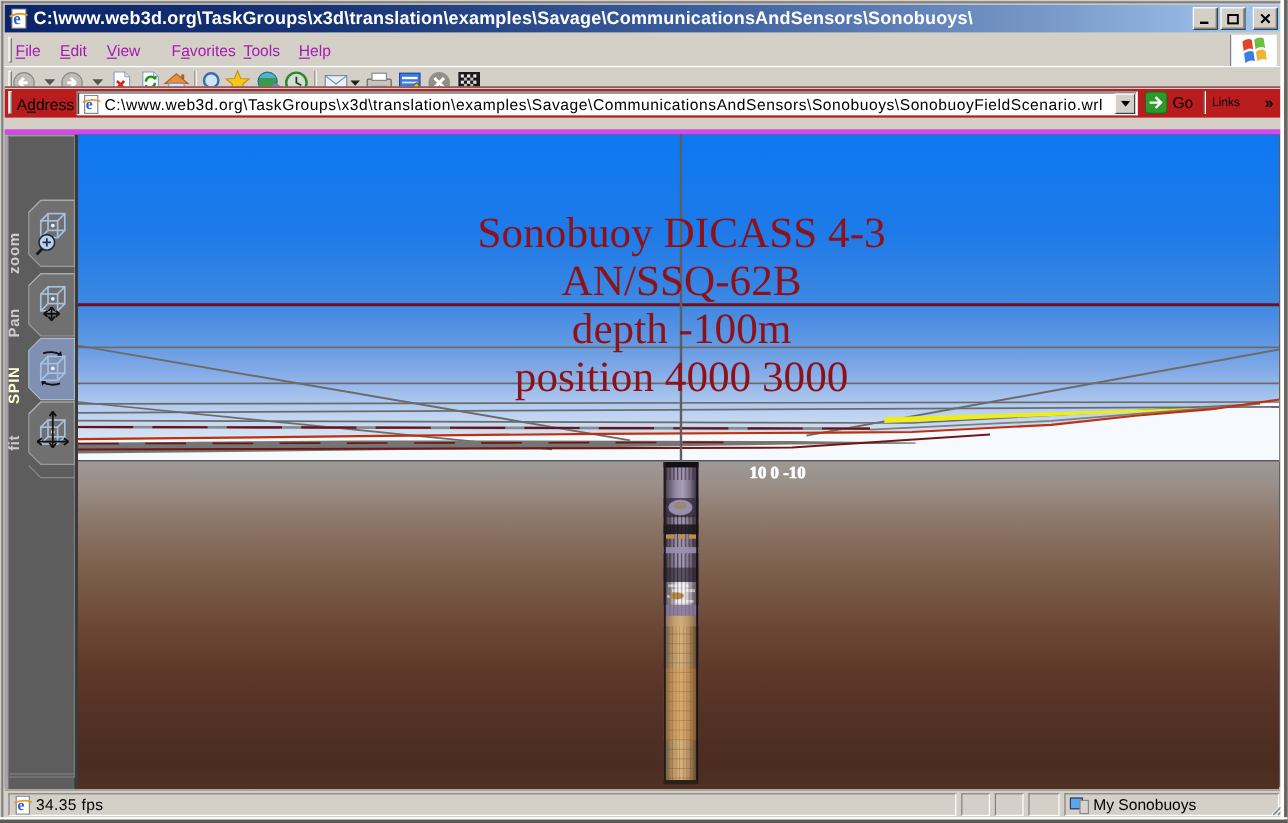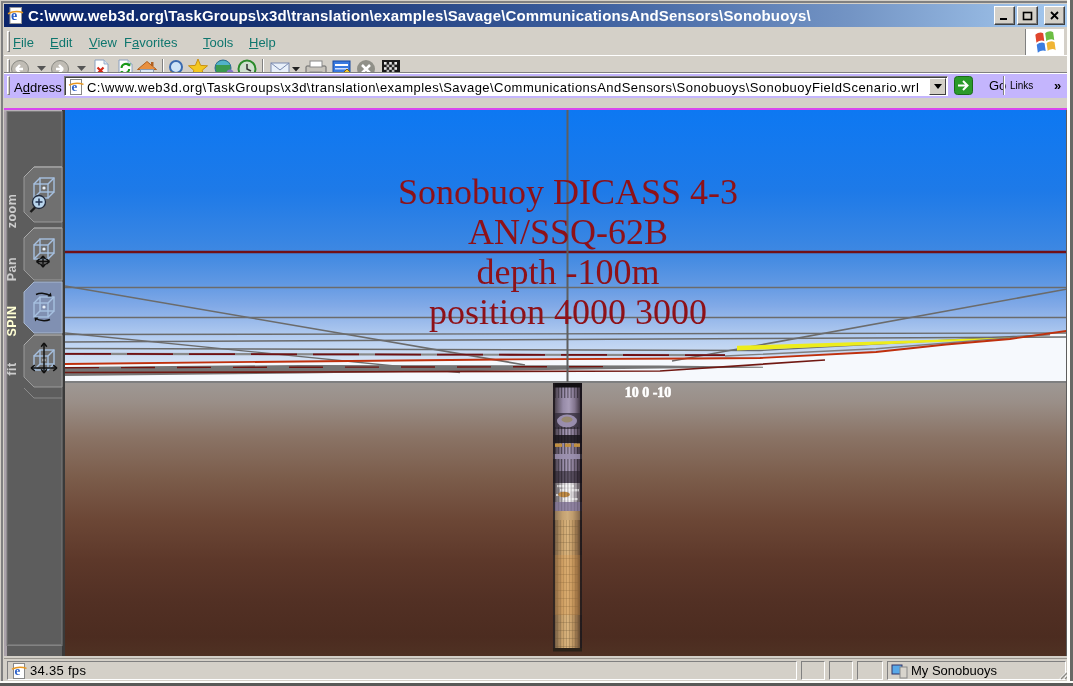--- a/index.html
+++ b/index.html
@@ -13,37 +13,37 @@
     background:linear-gradient(to right,#0a246a 0%,#173373 25%,#3d5f9e 55%,#7495c5 80%,#a6caf0 100%);
     display:flex; align-items:center; }
   #titletext { color:#fff; font-weight:bold; font-size:15px; margin-left:4px; white-space:nowrap; letter-spacing:0.15px; }
   .winbtn { width:21px; height:19px; background:#d4d0c8;
     border-top:1px solid #fff; border-left:1px solid #fff;
     border-right:1px solid #404040; border-bottom:1px solid #404040;
     box-shadow: inset -1px -1px 0 #808080, inset 1px 1px 0 #d4d0c8;
     display:flex; align-items:center; justify-content:center; }
   
   #menubar { left:4px; top:28px; width:1063px; height:27px; background:#d4d0c8; }
-  .menuitem { position:absolute; top:7px; font-size:13px; color:#0f766e; }
+  .menuitem { position:absolute; top:7px; font-size:13px; color:#a21caf; }
   .grip { position:absolute; left:3px; width:3px; border-top:1px solid #fff; border-left:1px solid #fff; border-right:1px solid #808080; border-bottom:1px solid #808080; background:#d4d0c8; }
   #flagbox { position:absolute; right:3px; top:1px; width:39px; height:26px; background:#fff; border-left:1px solid #808080; }
   
   #toolbar { left:4px; top:55px; width:1063px; height:27px; background:#d4d0c8; border-top:1px solid #fff; }
   
-  #addressbar { left:4px; top:72px; width:1063px; height:26px; background:#c4b5fd; border-top:1px solid #808080; box-shadow: inset 0 1px 0 #fff; }
+  #addressbar { left:4px; top:72px; width:1063px; height:26px; background:#b91c1c; border-top:1px solid #808080; box-shadow: inset 0 1px 0 #fff; }
   #addrlabel { position:absolute; left:10px; top:7px; font-size:13px; }
   #addrfield { position:absolute; left:60px; top:3px; width:884px; height:20px; background:#fff;
     border-top:1px solid #808080; border-left:1px solid #808080; border-bottom:1px solid #fff; border-right:1px solid #fff;
     box-shadow: inset 1px 1px 0 #404040; }
   #addrtext { position:absolute; left:22px; top:3px; font-size:13px; white-space:nowrap; letter-spacing:0.45px; }
   #addrdrop { position:absolute; right:1px; top:1px; width:17px; height:17px; background:#d4d0c8;
     border-top:1px solid #fff; border-left:1px solid #fff; border-right:1px solid #404040; border-bottom:1px solid #404040;
     display:flex;align-items:center;justify-content:center; }
   
-  #content { left:4px; top:108px; width:1063px; height:548px; background:#5d5d5d; border-top:2px solid #d946ef; }
+  #content { left:4px; top:108px; width:1063px; height:548px; background:#5d5d5d; border-top:4px solid #d946ef; }
   #scene { position:absolute; left:61px; top:0px; width:1001px; height:546px; }
   
   #statusbar { left:4px; top:658px; width:1063px; height:23px; border-top:1px solid #9a968e; background:#d4d0c8; }
   .pane { position:absolute; top:2px; height:19px;
     border-top:1px solid #808080; border-left:1px solid #808080; border-bottom:1px solid #fff; border-right:1px solid #fff; }
   .panetext { font-size:13px; position:absolute; top:2px; white-space:nowrap; }
 </style>
 </head>
 <body>
 <div class="edge" style="left:0;top:0;width:1073px;height:1px;background:#d4d0c8"></div>
@@ -82,21 +82,21 @@
         </svg>
       </div>
   </div>
 </div>
 
 <div class="abs" id="menubar">
   <div class="grip" style="top:3px;height:21px;"></div>
   <span class="menuitem" style="left:9px;"><u>F</u>ile</span>
   <span class="menuitem" style="left:46px;"><u>E</u>dit</span>
   <span class="menuitem" style="left:85px;"><u>V</u>iew</span>
-  <span class="menuitem" style="left:120px;">F<u>a</u>vorites</span>
+  <span class="menuitem" style="left:139px;">F<u>a</u>vorites</span>
   <span class="menuitem" style="left:199px;"><u>T</u>ools</span>
   <span class="menuitem" style="left:245px;"><u>H</u>elp</span>
   <div id="flagbox">
     <svg width="39" height="26" viewBox="0 0 39 26">
       <g transform="translate(19.5,13.5) rotate(-8)">
         <path d="M-9,-9 C-6,-11 -3,-11 -1,-9.5 L-1,-1.5 C-3,-3 -6,-3 -9,-1 Z" fill="#e0452c"></path>
         <path d="M1,-9.2 C4,-11 7,-11 9,-9 L9,-1 C7,-3 4,-3 1,-1.2 Z" fill="#6cbe44"></path>
         <path d="M-9,1 C-6,-1 -3,-1 -1,0.5 L-1,8.5 C-3,7 -6,7 -9,9 Z" fill="#3b7de0"></path>
         <path d="M1,0.8 C4,-1 7,-1 9,1 L9,9 C7,7 4,7 1,8.8 Z" fill="#f0b434"></path>
       </g>
@@ -198,21 +198,21 @@
         <svg width="8" height="5">
           <path d="M0 0 h8 l-4 5 z" fill="#000"></path>
         </svg>
       </div>
   </div>
   <div style="position:absolute;left:950px;top:3px;display:flex;align-items:center;">
     <svg width="19" height="19">
         <rect x="0.5" y="0.5" width="18" height="18" rx="3" fill="#2a9a2a" stroke="#1a6a1a"></rect>
         <path d="M4 9.5 h9 m-4 -4.5 l4.5 4.5 -4.5 4.5" stroke="#fff" stroke-width="2" fill="none"></path>
       </svg>
-    <span style="font-size:13px;margin-left:16px;">Go</span>
+    <span style="font-size:13px;margin-left:4px;">Go</span>
   </div>
   <div style="position:absolute;left:999px;top:3px;width:2px;height:19px;border-left:1px solid #808080;border-right:1px solid #fff;"></div>
   <span style="position:absolute;left:1006px;top:7px;font-size:10px;">Links</span>
   <span style="position:absolute;left:1050px;top:5px;font-size:13px;font-weight:bold;">»</span>
 </div>
 
 <div class="abs" id="content">
 
   <svg style="position:absolute;left:0;top:0;" width="61" height="546" viewBox="0 0 61 546">
     <rect x="0" y="0" width="61" height="546" fill="#5d5d5d"></rect>

